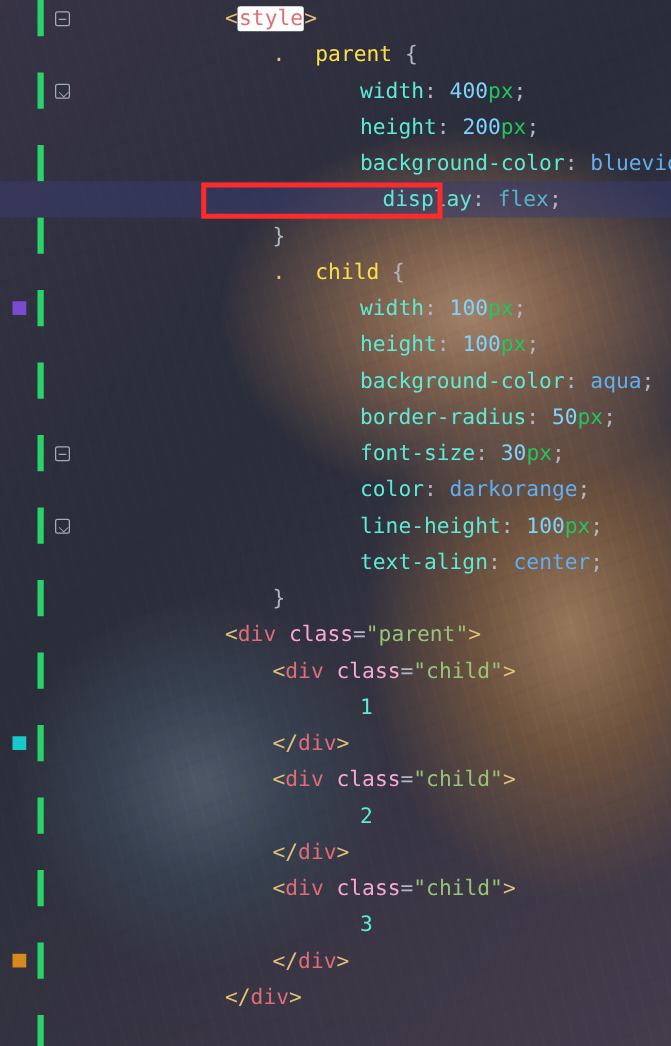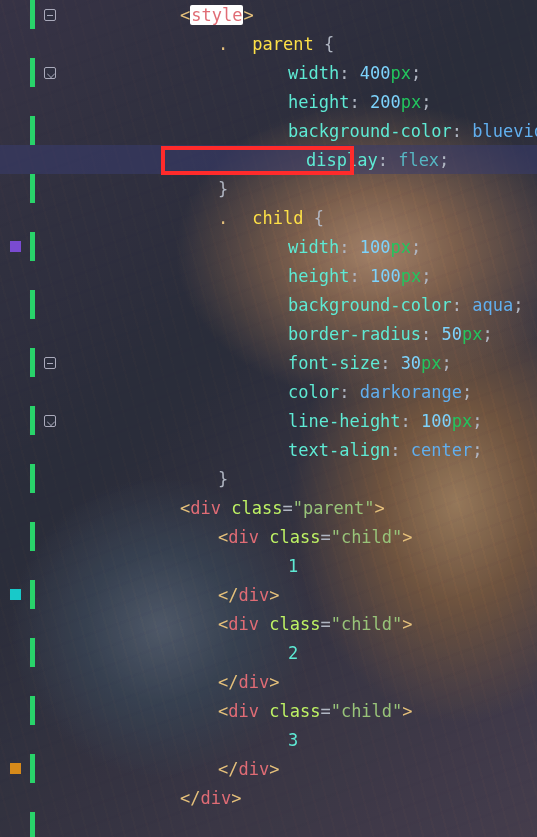--- a/index.html
+++ b/index.html
@@ -94,21 +94,21 @@
   .tag-name { color: #e06c75; }
   .tag-hl { background: #ffffff; border-radius: 2px; padding: 0 1px; }
   .punct { color: #b0b6c2; }
   .sel { color: #e5c07b; }
   .sel-class { color: #fde047; margin-left: 24px; }
   .prop { color: #5eead4; margin-left: 32px; }
   .num { color: #7dd3fc; }
   .unit { color: #22c55e; }
   .kw { color: #56b6c2; }
   .val-id { color: #61afef; }
-  .attr { color: #bef264; }
+  .attr { color: #f9a8d4; }
   .str { color: #98c379; }
   .box-red {
     position: absolute;
     border: 4px solid #ff2b2b;
     pointer-events: none;
   }
   .watermark {
     position: absolute;
     right: 8px;
     bottom: 48px;

